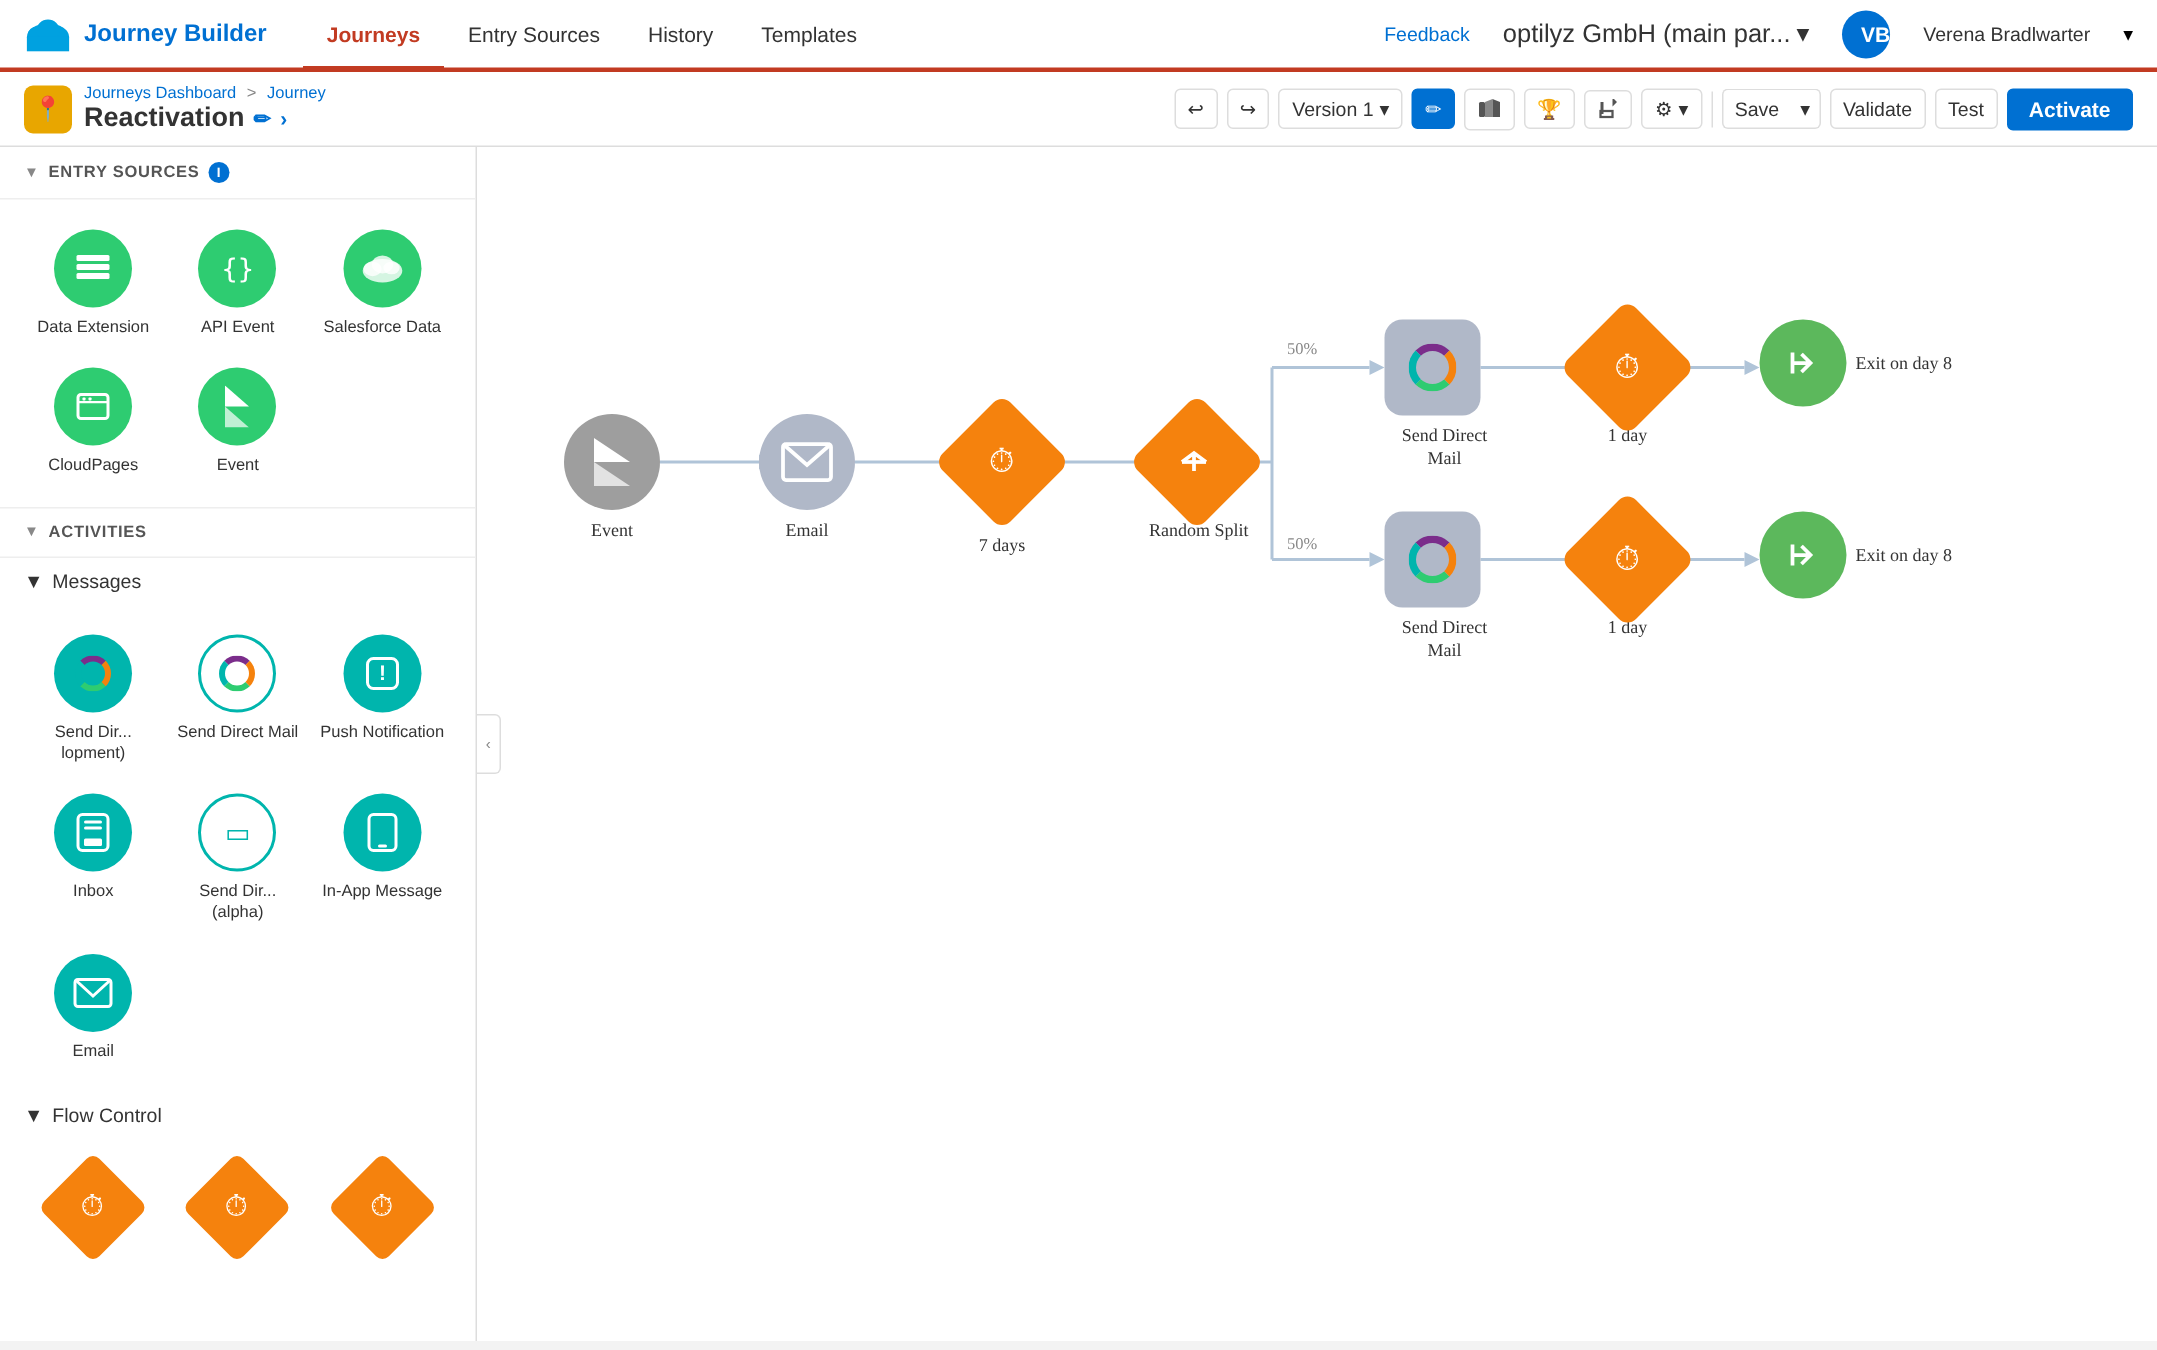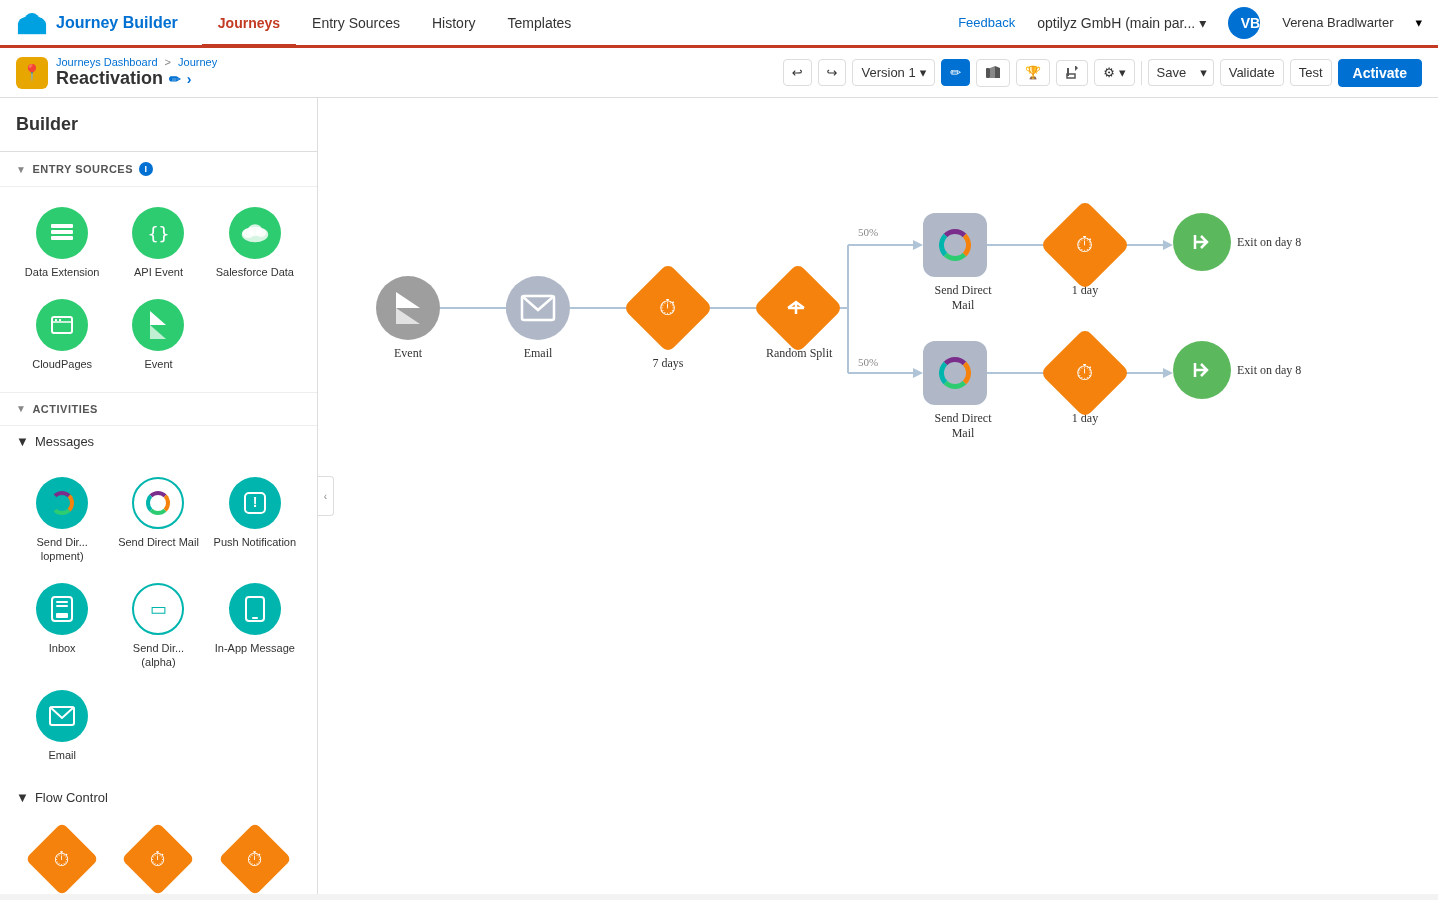--- a/index.html
+++ b/index.html
@@ -52,21 +52,21 @@
       color: #c23b22;
       font-weight: 600;
     }
     .top-nav-right {
       display: flex;
       align-items: center;
       gap: 22px;
     }
     .feedback-link { color: #0070d2; font-size: 13px; cursor: pointer; text-decoration: none; }
     .org-selector {
-      display: flex; align-items: center; gap: 4px; cursor: pointer; font-size: 14px; color: #333;
+      display: flex; align-items: center; gap: 4px; cursor: pointer; font-size: 17px; color: #333;
     }
     .user-avatar {
       width: 32px; height: 32px; border-radius: 50%; background: #0070d2;
       display: flex; align-items: center; justify-content: flex-end; color: #fff; font-size: 14px; font-weight: bold;
     }
     .user-name { font-size: 13px; color: #333; cursor: pointer; }
 
     
     .breadcrumb-bar {
       background: #fff;
@@ -304,21 +304,20 @@
     </div>
     <button class="tb-btn">Validate</button>
     <button class="tb-btn">Test</button>
     <button class="tb-btn accent">Activate</button>
   </div>
 </div>
 
 <div class="main-layout">
 
   <aside class="sidebar">
-    <div class="sidebar-header">Builder</div>
 
     <div class="sidebar-section-header">
       <span class="chevron">▼</span>
       <span>ENTRY SOURCES</span>
       <div class="info-icon">i</div>
     </div>
     <div class="icon-grid">
       <div class="icon-item">
         <div class="icon-circle green">
           <svg width="28" height="28" viewBox="0 0 28 28">

